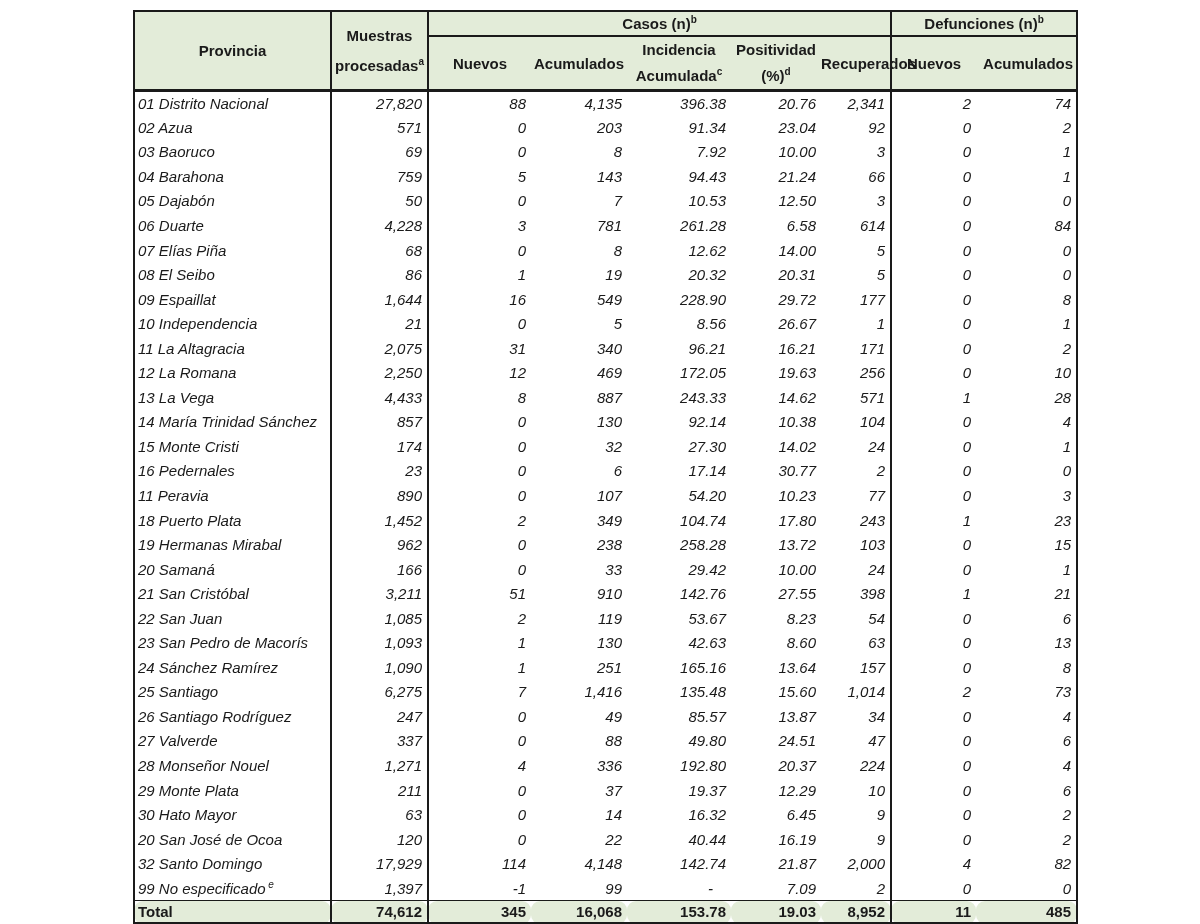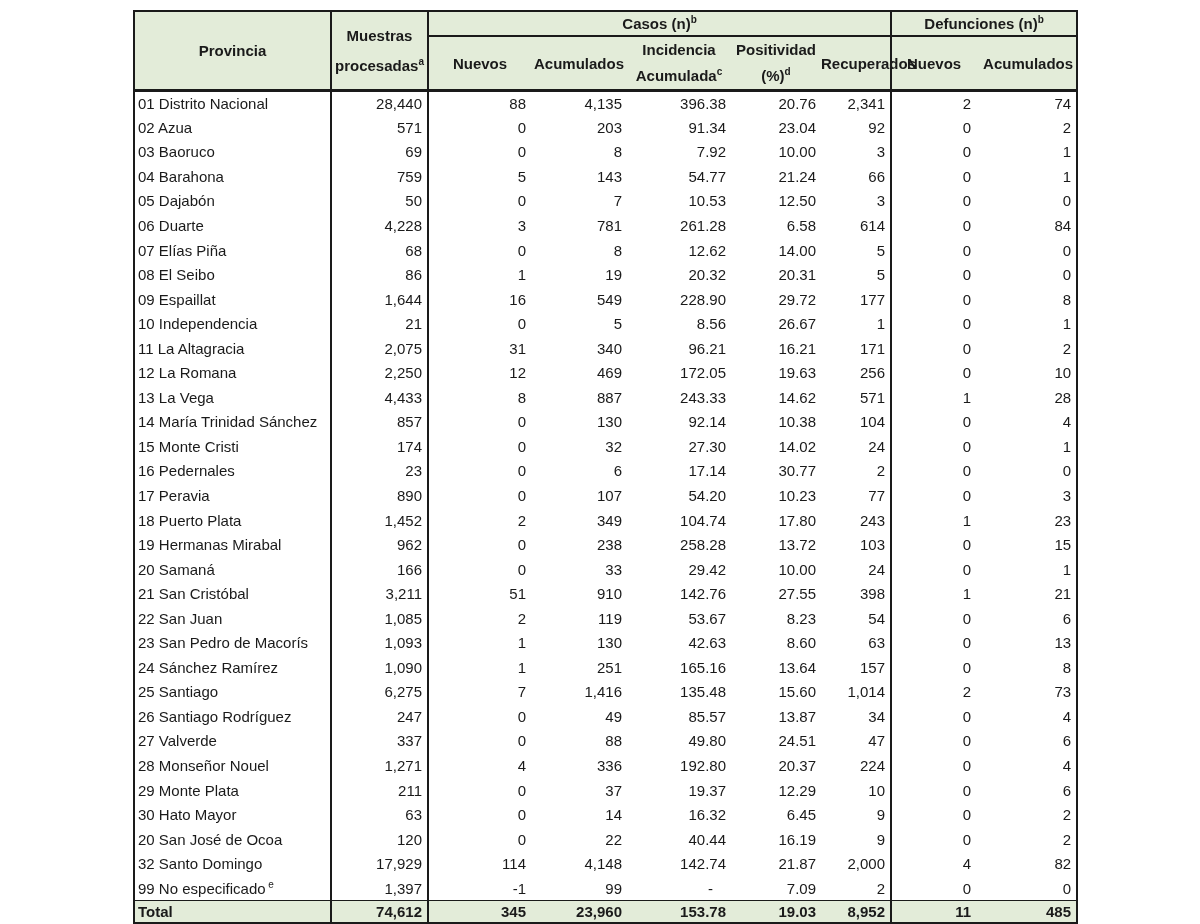--- a/index.html
+++ b/index.html
@@ -26,27 +26,27 @@
   }
   tr.group-row{height:25px;}
   tr.sub-row{height:50px;margin-top:48px;}
   tr.sub-row th{border-bottom:3px solid var(--border);}
   th.span2{border-bottom:3px solid var(--border);}
   th.grp{border-bottom:2px solid var(--border);}
   .bR{border-right:2px solid var(--border);}
   th.muestras{line-height:30px;}
   th.twoline{line-height:26px;}
   th.alignR{text-align:right;padding-right:3px;}
-  tbody tr{height:24.55px;}
+  tbody tr{height:24.55px;font-style:italic;}
   td.prov{text-align:left;padding-left:3px;}
   td.num{text-align:right;padding-right:5px;}
   td.dash{padding-right:18px;}
   tfoot td{
     background:var(--total-bg);border-top:1px solid var(--border);
-    font-weight:bold;height:21px;
+    font-weight:bold;height:21px;border-radius:9px;
   }
   sup{font-size:10px;line-height:0;}
 </style>
 </head>
 <body>
 
 <div class="canvas">
   <table>
     <colgroup>
       <col style="width:197px">
@@ -85,21 +85,21 @@
           <span>(%)</span><sup>d</sup>
         </th>
         <th class="alignR bR">Recuperados</th>
         <th>Nuevos</th>
         <th class="alignR">Acumulados</th>
       </tr>
     </thead>
     <tbody>
         <tr>
           <td class="prov bR">01 Distrito Nacional</td>
-          <td class="num bR">28,440</td>
+          <td class="num bR">27,820</td>
           <td class="num">88</td>
           <td class="num">4,135</td>
           <td class="num">396.38</td>
           <td class="num">20.76</td>
           <td class="num bR">2,341</td>
           <td class="num">2</td>
           <td class="num">74</td>
         </tr>
         <tr>
           <td class="prov bR">02 Azua</td>
@@ -121,21 +121,21 @@
           <td class="num">10.00</td>
           <td class="num bR">3</td>
           <td class="num">0</td>
           <td class="num">1</td>
         </tr>
         <tr>
           <td class="prov bR">04 Barahona</td>
           <td class="num bR">759</td>
           <td class="num">5</td>
           <td class="num">143</td>
-          <td class="num">54.77</td>
+          <td class="num">94.43</td>
           <td class="num">21.24</td>
           <td class="num bR">66</td>
           <td class="num">0</td>
           <td class="num">1</td>
         </tr>
         <tr>
           <td class="prov bR">05 Dajabón</td>
           <td class="num bR">50</td>
           <td class="num">0</td>
           <td class="num">7</td>
@@ -260,21 +260,21 @@
           <td class="num bR">23</td>
           <td class="num">0</td>
           <td class="num">6</td>
           <td class="num">17.14</td>
           <td class="num">30.77</td>
           <td class="num bR">2</td>
           <td class="num">0</td>
           <td class="num">0</td>
         </tr>
         <tr>
-          <td class="prov bR">17 Peravia</td>
+          <td class="prov bR">11 Peravia</td>
           <td class="num bR">890</td>
           <td class="num">0</td>
           <td class="num">107</td>
           <td class="num">54.20</td>
           <td class="num">10.23</td>
           <td class="num bR">77</td>
           <td class="num">0</td>
           <td class="num">3</td>
         </tr>
         <tr>
@@ -452,21 +452,21 @@
           <td class="num bR">2</td>
           <td class="num">0</td>
           <td class="num">0</td>
         </tr>
       </tbody>
     <tfoot>
       <tr>
         <td class="prov bR">Total</td>
         <td class="num bR">74,612</td>
         <td class="num">345</td>
-        <td class="num">23,960</td>
+        <td class="num">16,068</td>
         <td class="num">153.78</td>
         <td class="num">19.03</td>
         <td class="num bR">8,952</td>
         <td class="num">11</td>
         <td class="num">485</td>
       </tr>
     </tfoot>
   </table>
 </div>
 

